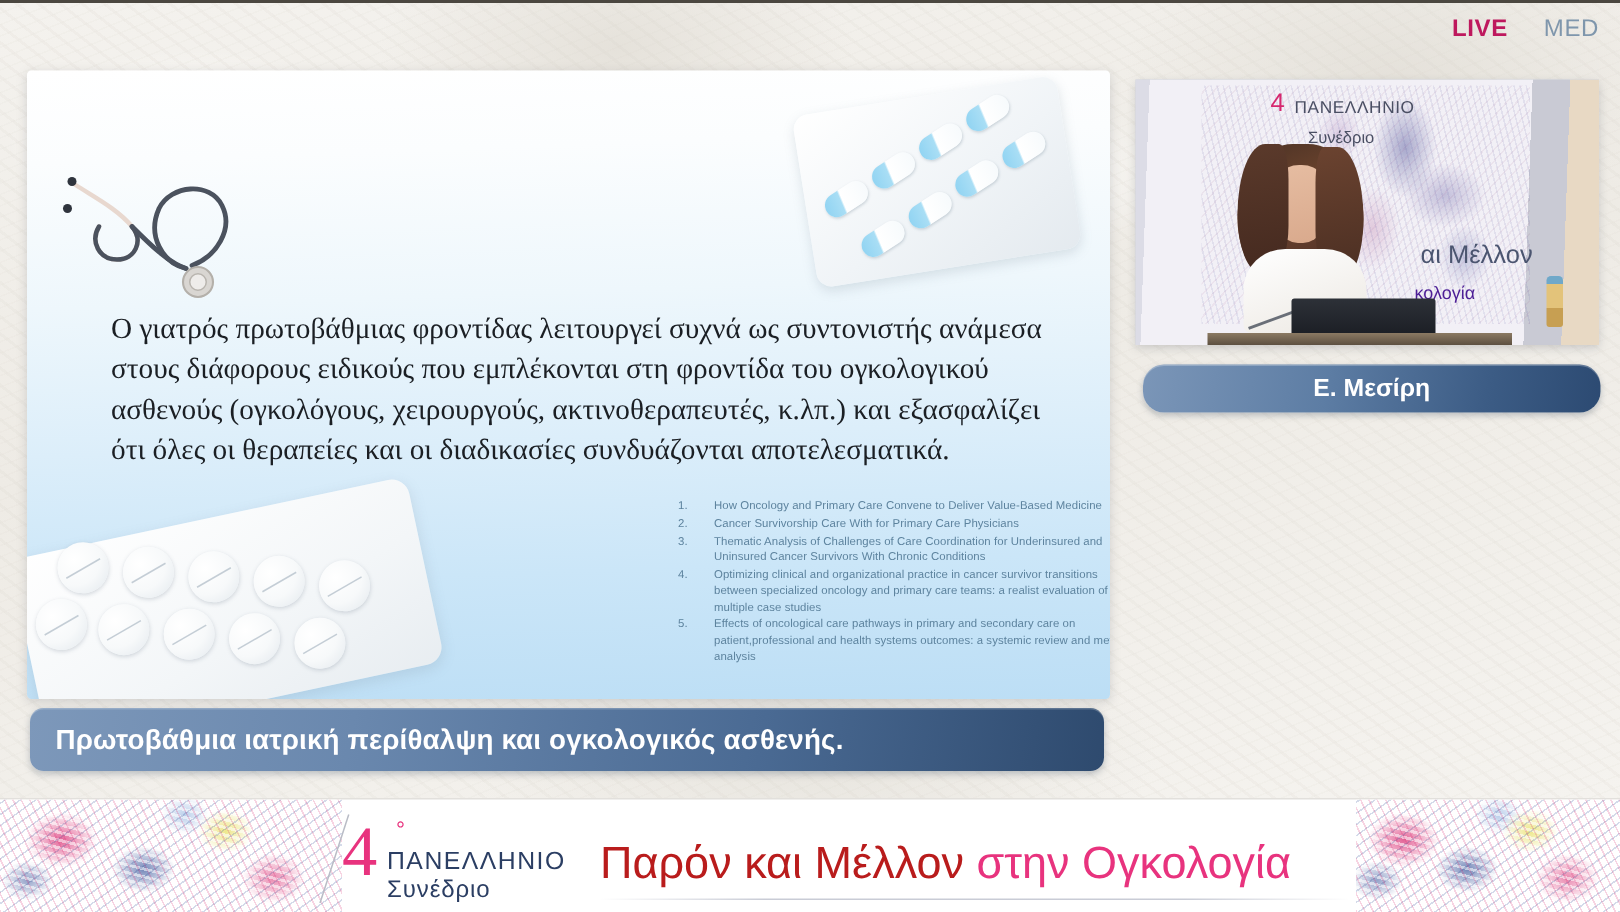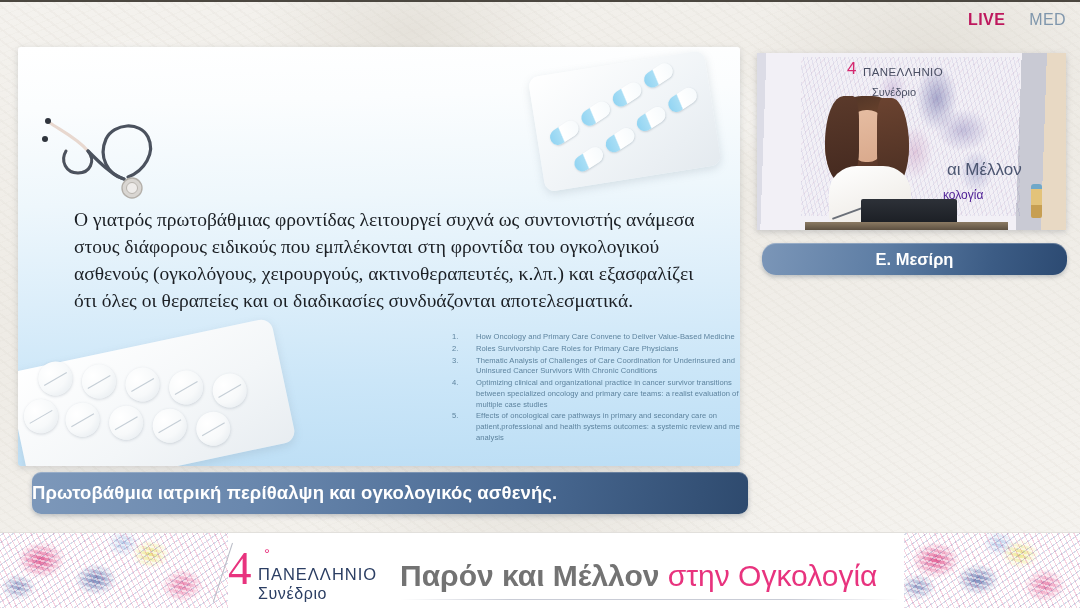--- a/index.html
+++ b/index.html
@@ -171,27 +171,28 @@
   }
   .refs li .num {
     position: absolute;
     left: 9px; top: 0;
     color: #5d839e;
   }
 
   
   .caption {
     position: absolute;
-    left: 32px; top: 472px;
+    left: 20px; top: 472px;
     width: 716px; height: 42px;
     border-radius: 9px;
     background: linear-gradient(100deg, #7d98ba 0%, #6a88ae 30%, #4a6a93 68%, #2e4a6e 100%);
     box-shadow: 0 2px 5px rgba(60,75,95,.3), inset 0 1px 0 rgba(255,255,255,.22);
     display: flex;
     align-items: center;
+    padding-left: 17px;
     color: #ffffff;
     font-size: 18.5px;
     font-weight: 700;
     letter-spacing: .1px;
   }
 
   
   .video {
     position: absolute;
     left: 757px; top: 53px;
@@ -336,21 +337,21 @@
   }
   .f-slash {
     position: absolute; left: 232px; top: 10px;
     width: 1px; height: 62px; background: #b9bcc6;
     transform: rotate(18deg); transform-origin: top center;
   }
   .f-main {
     position: absolute; left: 400px; top: 26px;
     font-size: 30px; white-space: nowrap;
   }
-  .f-main .blue { color: #737373; font-weight: bold; }
+  .f-main .blue { color: #b91c1c; }
   .f-main .pink { color: #e8337e; }
   .f-rule {
     position: absolute; left: 400px; top: 66px; width: 500px; height: 1px;
     background: linear-gradient(90deg, rgba(200,205,215,0), #c9ccd6 22%, #c9ccd6 78%, rgba(200,205,215,0));
   }
 </style>
 </head>
 <body>
 
 <div class="page">
@@ -404,21 +405,21 @@
 
     <div class="slide-body">Ο γιατρός πρωτοβάθμιας φροντίδας λειτουργεί συχνά ως συντονιστής ανάμεσα στους διάφορους ειδικούς που εμπλέκονται στη φροντίδα του ογκολογικού ασθενούς (ογκολόγους, χειρουργούς, ακτινοθεραπευτές, κ.λπ.) και εξασφαλίζει ότι όλες οι θεραπείες και οι διαδικασίες συνδυάζονται αποτελεσματικά.</div>
 
     <ul class="refs">
       <li>
         <span class="num">1.</span>
         <span>How Oncology and Primary Care Convene to Deliver Value-Based Medicine</span>
       </li>
       <li>
         <span class="num">2.</span>
-        <span>Roles Survivorship Care Roles for Primary Care Physicians</span>
+        <span>Cancer Survivorship Care With for Primary Care Physicians</span>
       </li>
       <li>
         <span class="num">3.</span>
         <span>Thematic Analysis of Challenges of Care Coordination for Underinsured and Uninsured Cancer Survivors With Chronic Conditions</span>
       </li>
       <li>
         <span class="num">4.</span>
         <span>Optimizing clinical and organizational practice in cancer survivor transitions between specialized oncology and primary care teams: a realist evaluation of multiple case studies</span>
       </li>
       <li>

